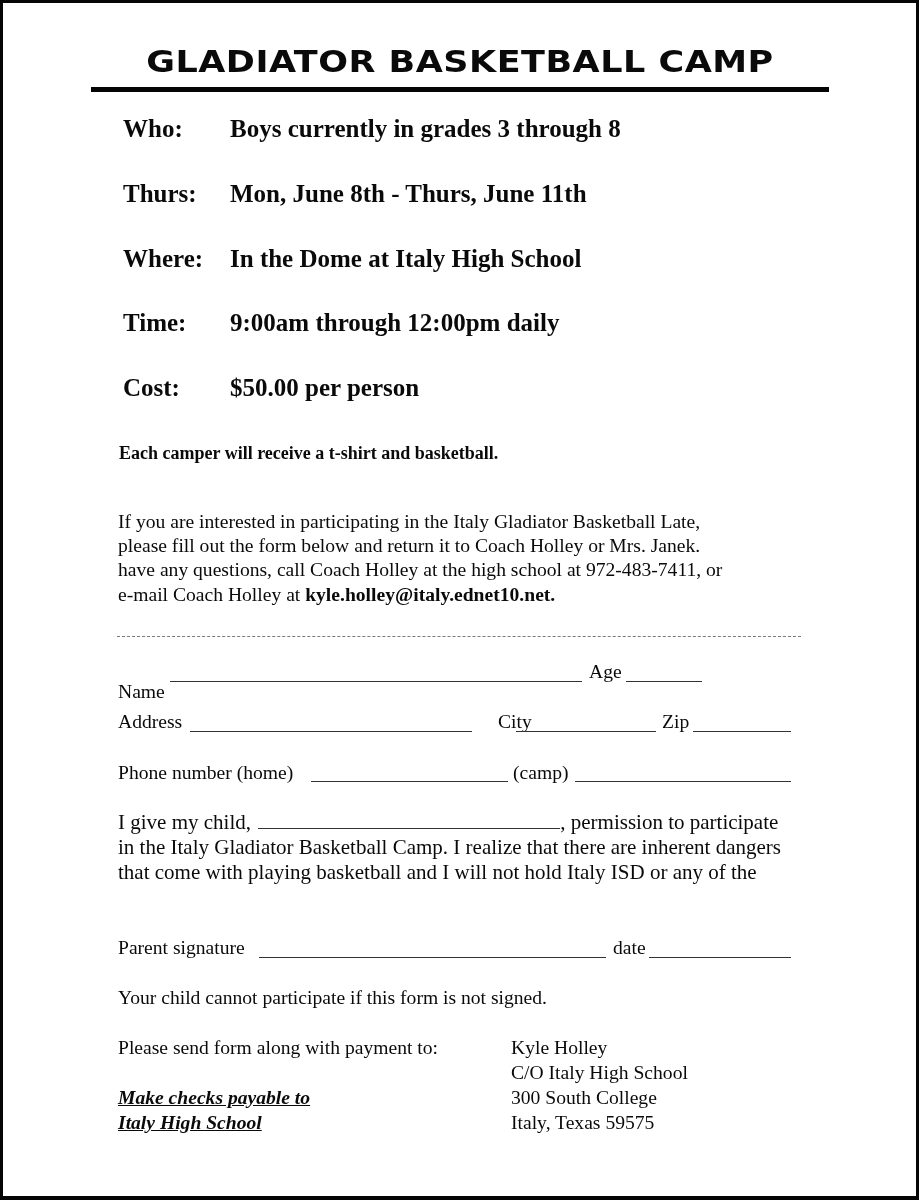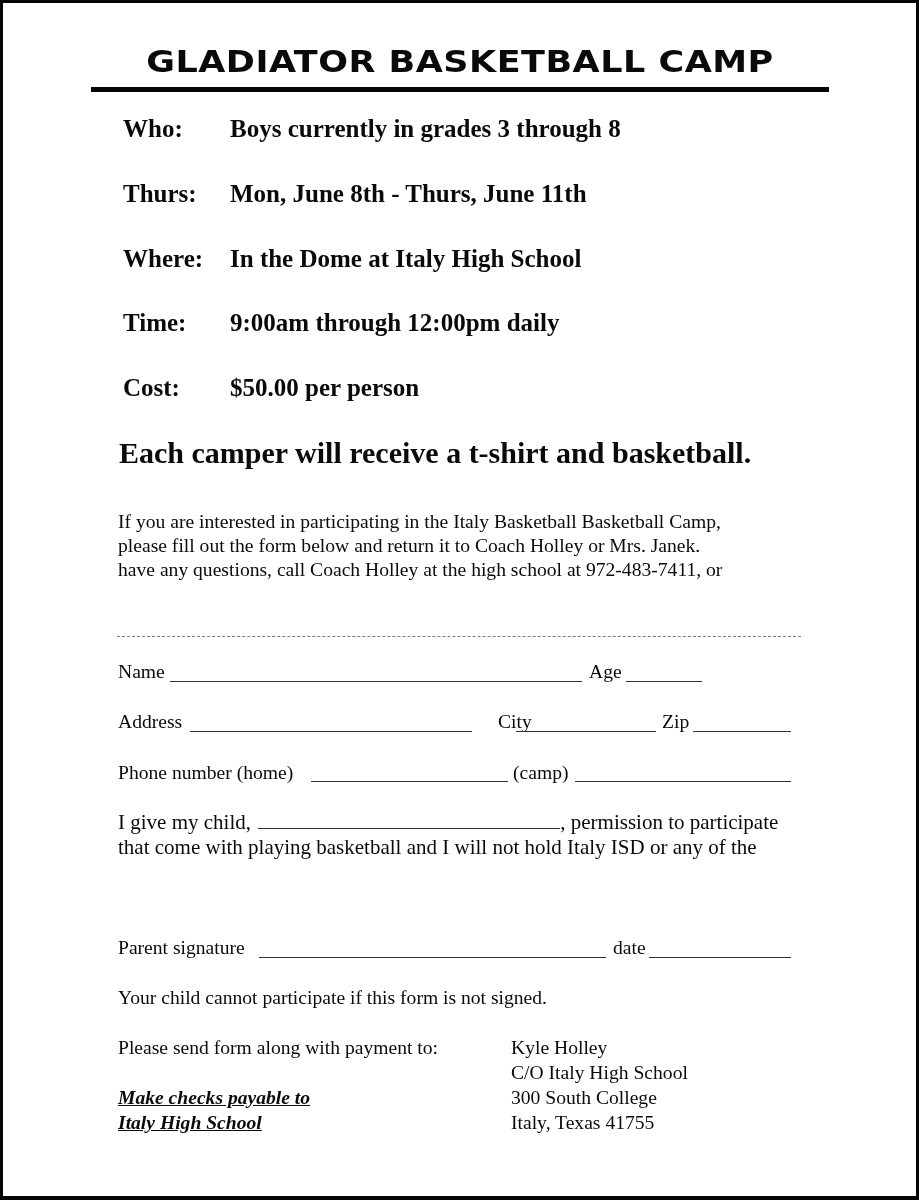--- a/index.html
+++ b/index.html
@@ -51,21 +51,21 @@
     .info-label, .info-value {
       font-weight: bold;
       font-size: 25px;
       line-height: 30px;
     }
     .info-label { left: 109px; margin-left: 14px; }
     .info-value { left: 230px; }
     .highlight {
       left: 119px;
       font-weight: bold;
-      font-size: 30px;
+      font-size: 18px;
       line-height: 30px;
     }
 
     
     .para {
       left: 118px;
       top: 510px;
       width: 700px;
       font-size: 19.6px;
       line-height: 24.2px;
@@ -128,56 +128,58 @@
 
 <div class="abs info-label" style="top:308px">Time:</div>
 <div class="abs info-value" style="top:308px">9:00am through 12:00pm daily</div>
 
 <div class="abs info-label" style="top:373px">Cost:</div>
 <div class="abs info-value" style="top:373px">$50.00 per person</div>
 
 <div class="abs highlight" style="top:438px">Each camper will receive a t-shirt and basketball.</div>
 
 <div class="abs para">
-  <span class="line">If you are interested in participating in the Italy Basketball Basketball Camp,</span>
+  <span class="line">If you are interested in participating in the Italy Gladiator Basketball Late,</span>
   <span class="line">please fill out the form below and return it to Coach Holley or Mrs. Janek.</span>
   <span class="line">have any questions, call Coach Holley at the high school at 972-483-7411, or</span>
+  <span class="line"><span>e-mail Coach Holley at </span><b>kyle.holley@italy.ednet10.net.</b></span>
 </div>
 
 <div class="abs dash-rule"></div>
 
-<div class="abs form-text" style="left:118px; top:660px">Name</div>
+<div class="abs form-text" style="left:118px; top:680px">Name</div>
 <div class="abs blank" style="left:170px; top:681px; width:412px"></div>
 <div class="abs form-text" style="left:589px; top:660px">Age</div>
 <div class="abs blank" style="left:626px; top:681px; width:76px"></div>
 
 <div class="abs form-text" style="left:118px; top:710px">Address</div>
 <div class="abs blank" style="left:190px; top:731px; width:282px"></div>
 <div class="abs form-text" style="left:498px; top:710px">City</div>
 <div class="abs blank" style="left:516px; top:731px; width:140px"></div>
 <div class="abs form-text" style="left:662px; top:710px">Zip</div>
 <div class="abs blank" style="left:693px; top:731px; width:98px"></div>
 
 <div class="abs form-text" style="left:118px; top:761px">Phone number (home)</div>
 <div class="abs blank" style="left:311px; top:781px; width:197px"></div>
 <div class="abs form-text" style="left:513px; top:761px">(camp)</div>
 <div class="abs blank" style="left:575px; top:781px; width:216px"></div>
 
 <div class="abs perm">
   <span class="line"><span>I give my child, </span><span class="inline-blank"></span><span>, permission to participate</span></span>
+  <span class="line">in the Italy Gladiator Basketball Camp.  I realize that there are inherent dangers</span>
   <span class="line">that come with playing basketball and I will not hold Italy ISD or any of the</span>
 </div>
 
 <div class="abs form-text" style="left:118px; top:936px">Parent signature</div>
 <div class="abs blank" style="left:259px; top:957px; width:347px"></div>
 <div class="abs form-text" style="left:613px; top:936px">date</div>
 <div class="abs blank" style="left:649px; top:957px; width:142px"></div>
 
 <div class="abs form-text" style="left:118px; top:986px">Your child cannot participate if this form is not signed.</div>
 
 <div class="abs form-text" style="left:118px; top:1036px">Please send form along with payment to:</div>
 <div class="abs form-text italic-bold" style="left:118px; top:1086px">Make checks payable to</div>
 <div class="abs form-text italic-bold" style="left:118px; top:1111px">Italy High School</div>
 
 <div class="abs form-text" style="left:511px; top:1036px">Kyle Holley</div>
 <div class="abs form-text" style="left:511px; top:1061px">C/O Italy High School</div>
 <div class="abs form-text" style="left:511px; top:1086px">300 South College</div>
-<div class="abs form-text" style="left:511px; top:1111px">Italy, Texas 41755</div>
+<div class="abs form-text" style="left:511px; top:1111px">Italy, Texas 59575</div>
 
 </body></html>

